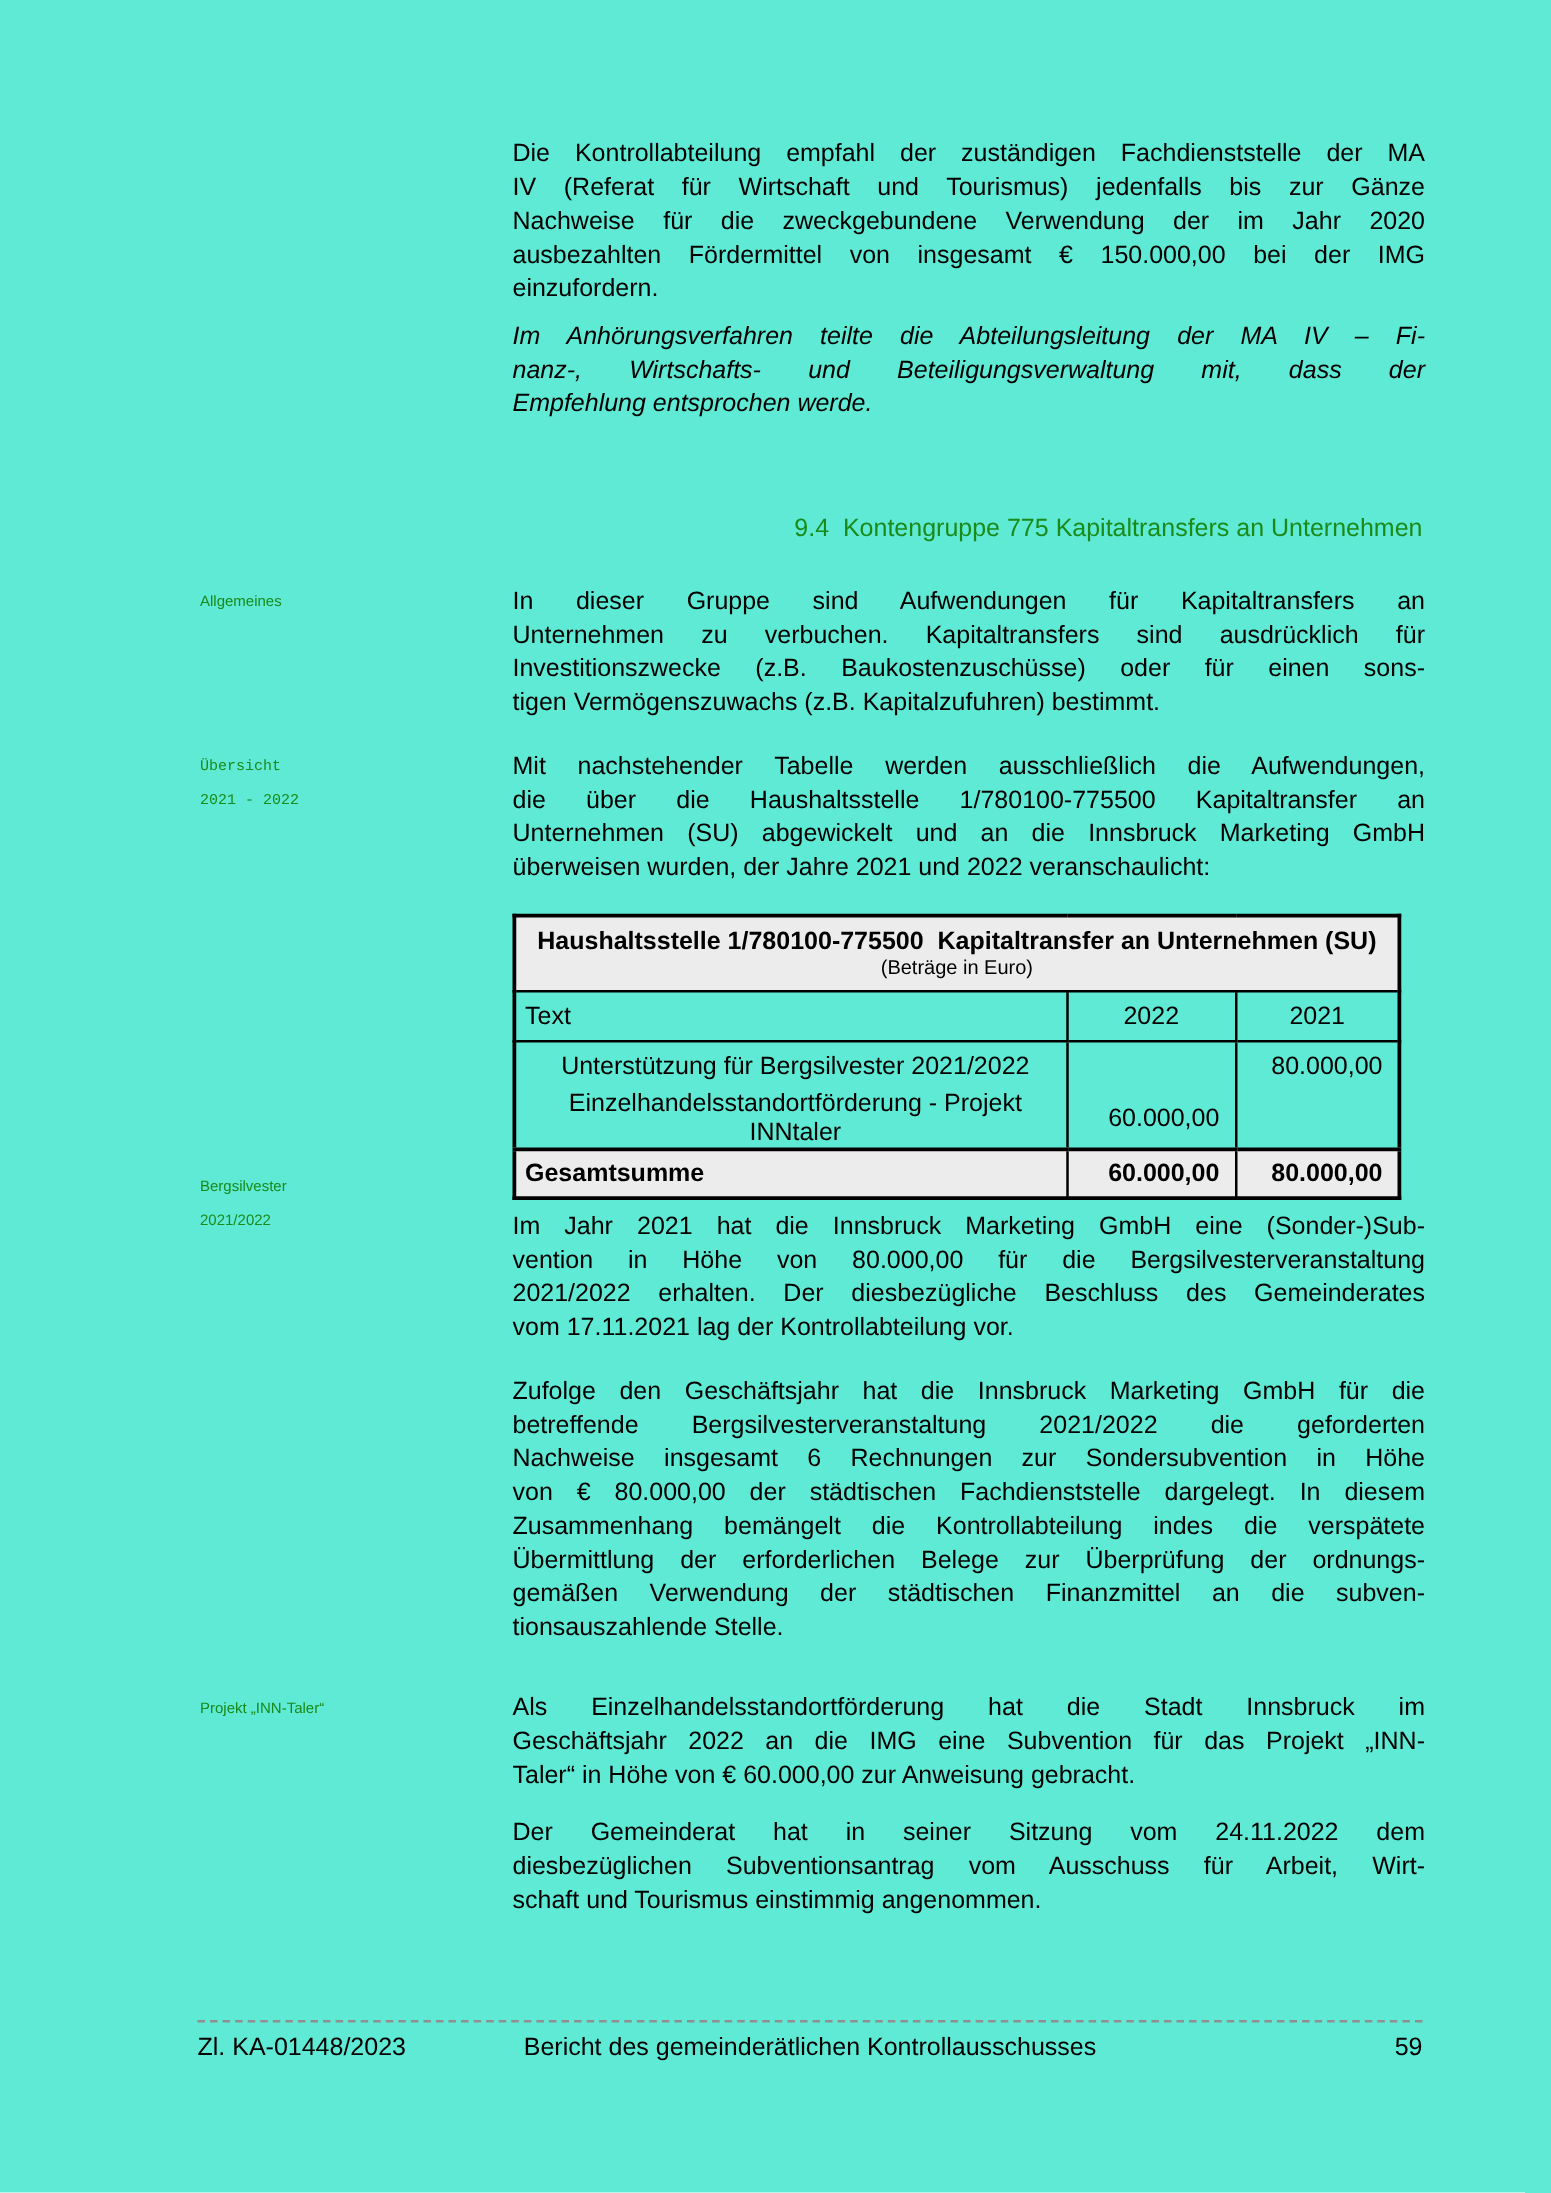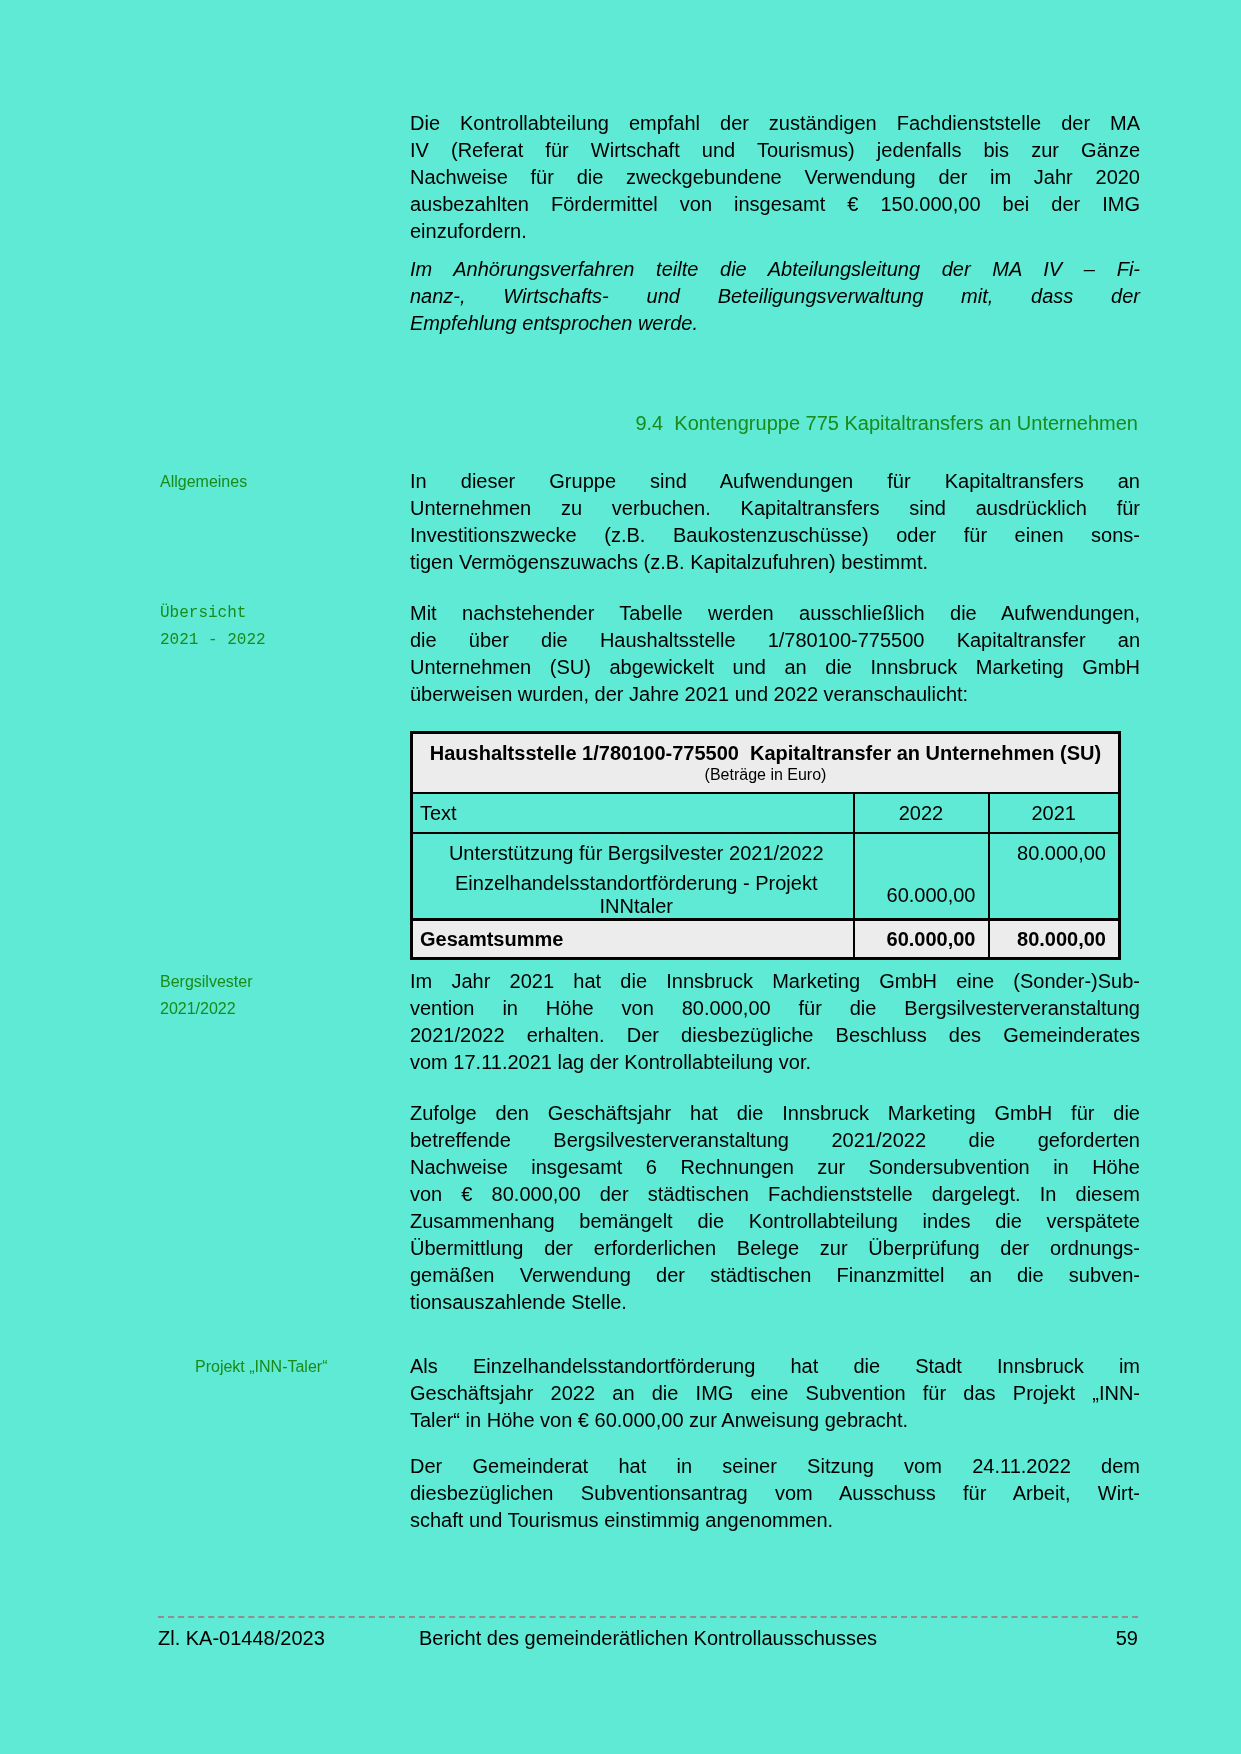--- a/index.html
+++ b/index.html
@@ -23,21 +23,21 @@
     text-align: justify;
     text-align-last: justify;
     white-space: normal;
   }
   .line.last { text-align-last: left; }
   .margin-label {
     position: absolute;
     left: 160px;
     width: 230px;
     color: var(--accent, #1a8a1a);
-    font-size: 16px;
+    font-size: 12px;
     line-height: 27px;
   }
   .heading {
     position: absolute;
     left: 410px;
     width: 730px;
     top: 410px;
     color: var(--accent, #1a8a1a);
     font-size: 20px;
     line-height: 27px;
@@ -50,22 +50,22 @@
   .p1 { top: 110px; }
   .p2 { top: 256px; font-style: italic; }
   .p3 { top: 468px; }
   .p4 { top: 600px; }
   .p5 { top: 968px; }
   .p6 { top: 1100px; }
   .p7 { top: 1353px; }
   .p8 { top: 1453px; }
   .lab-allgemeines { top: 468px; }
   .lab-uebersicht  { top: 600px; font-family: Liberation Mono, monospace; }
-  .lab-bergsilvester { top: 968px; }
-  .lab-projekt { top: 1353px; margin-left: 35px; }
+  .lab-bergsilvester { top: 936px; }
+  .lab-projekt { top: 1353px; }
 
   
   .table-wrap { position: absolute; left: 410px; top: 731px; }
   table.doc-table {
     border-collapse: collapse;
     border: 3px solid #000;
     table-layout: fixed;
     width: 708px;
   }
   .doc-table td { padding: 0; }

